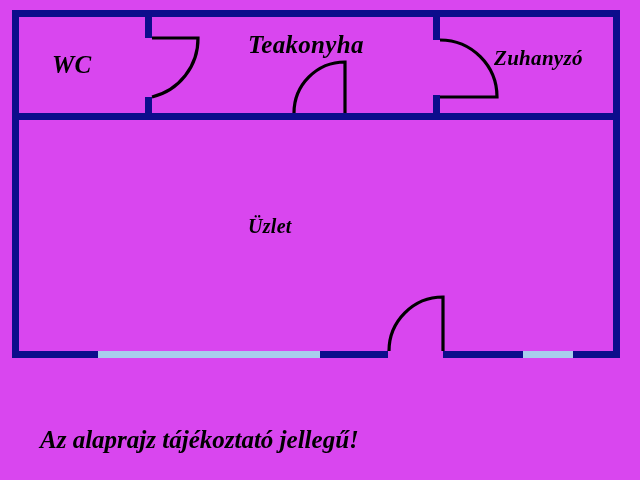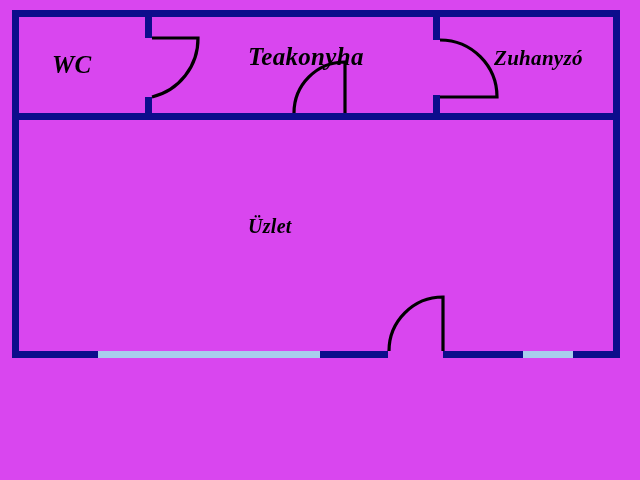--- a/index.html
+++ b/index.html
@@ -37,21 +37,21 @@
     line-height: 1;
     letter-spacing: 0.3px;
   }
   #label-wc {
     left: 52px;
     top: 52px;
     font-size: 25px;
   }
   #label-teakonyha {
     left: 248px;
-    top: 44px;
+    top: 32px;
     font-size: 25px;
   }
   #label-zuhanyzo {
     left: 494px;
     top: 48px;
     font-size: 21px;
   }
   #label-uzlet {
     left: 248px;
     top: 216px;
@@ -122,14 +122,15 @@
   </svg>
 
   <div class="room-label" id="label-wc">WC</div>
 
   <div class="room-label" id="label-teakonyha">Teakonyha</div>
 
   <div class="room-label" id="label-zuhanyzo">Zuhanyzó</div>
 
   <div class="room-label" id="label-uzlet">Üzlet</div>
 
+  <div id="disclaimer-note">Az alaprajz tájékoztató jellegű!</div>
 
 </div>
 
 </body></html>

